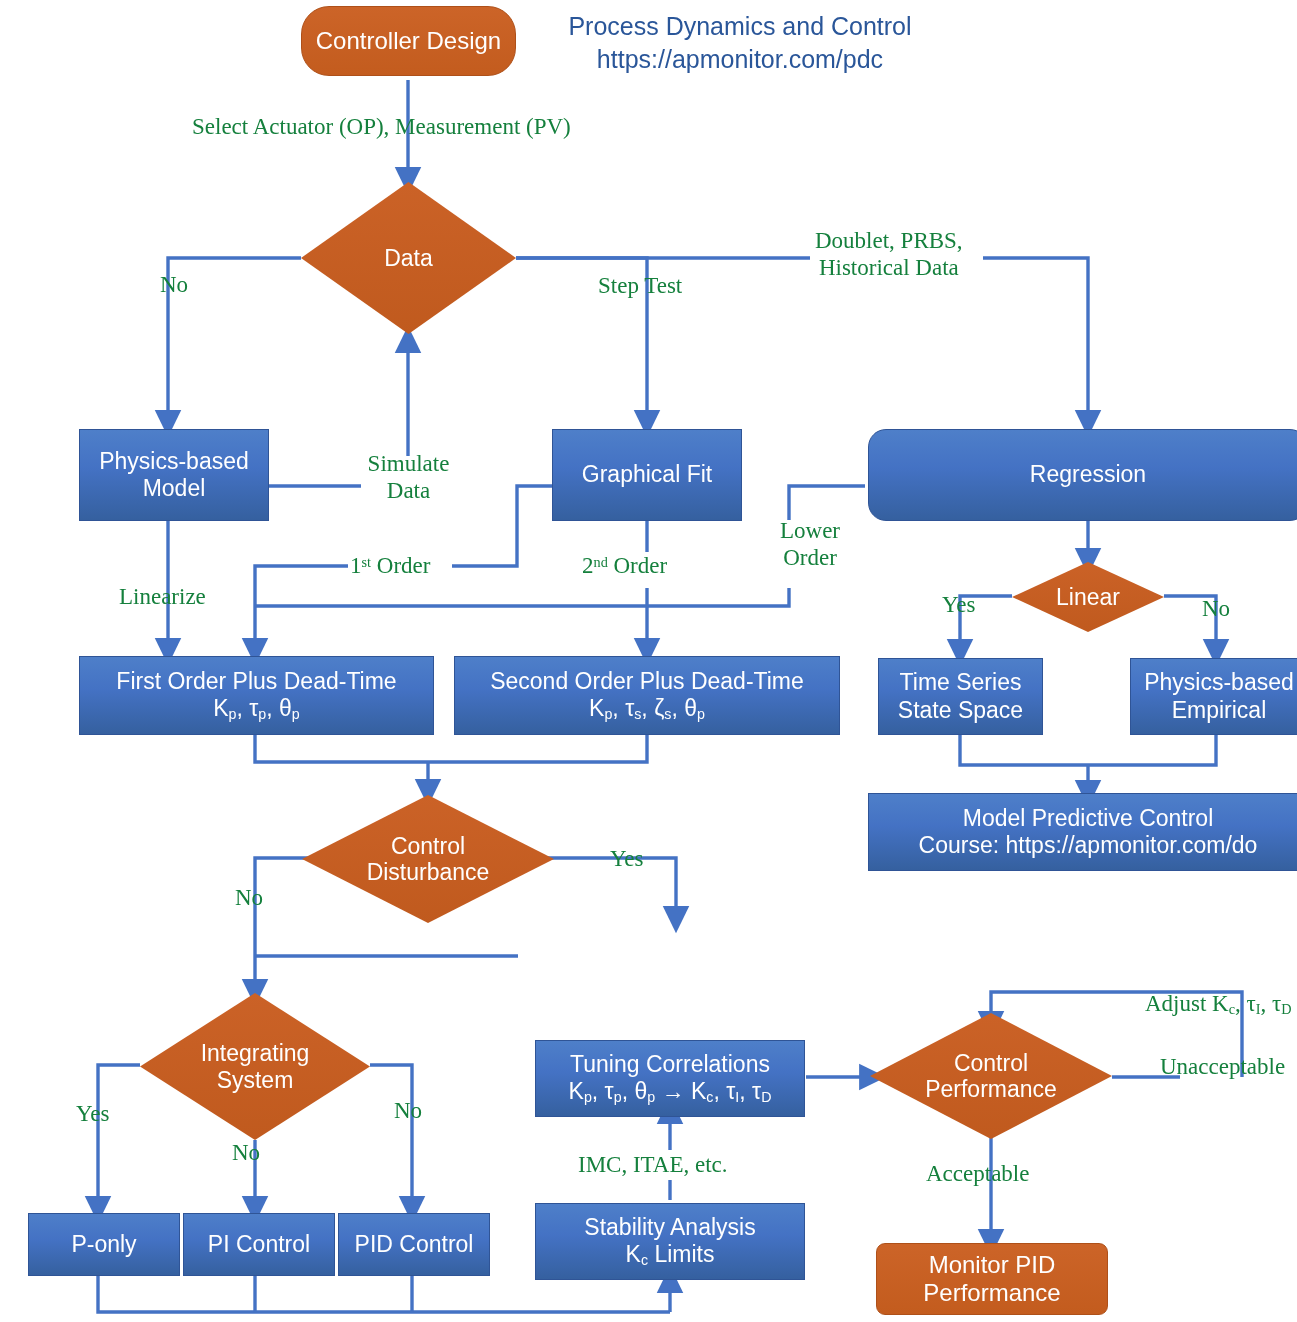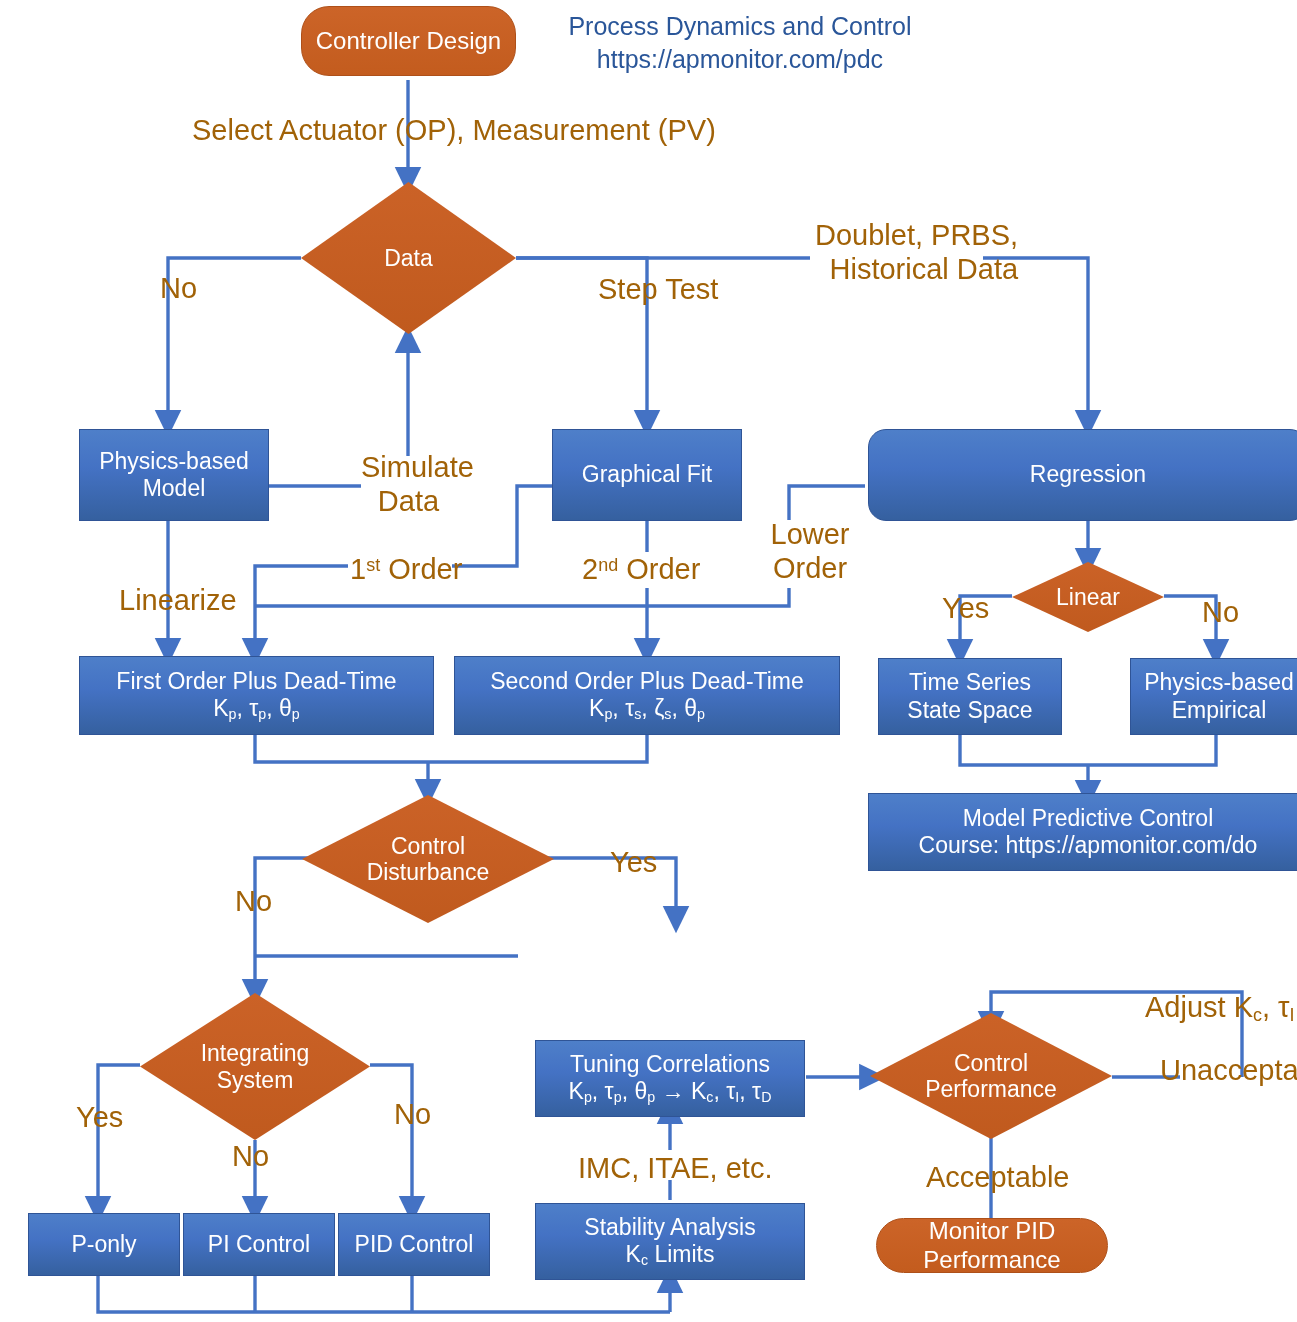--- a/index.html
+++ b/index.html
@@ -62,25 +62,26 @@
     position:relative;
     z-index:2;
     color:#ffffff;
     font-size:23px;
     text-align:center;
     line-height:1.15;
     pointer-events:none;
   }
   .edge-label{
     position:absolute;
-    color:#a16207;
-    font-size:29px;
+    color:#15803d;
+    font-size:23px;
     line-height:1.18;
     white-space:nowrap;
     z-index:6;
+    font-family:Liberation Serif, serif;
   }
   .title-block{
     position:absolute;
     color:#2a5699;
     font-size:25px;
     line-height:1.3;
     text-align:center;
     z-index:6;
     white-space:nowrap;
   }
@@ -193,21 +194,21 @@
 
   <div class="node proc" style="left:848px;top:429px;width:440px;height:92px;border-radius:18px;">
     <span>Regression</span>
   </div>
 
   <div class="dec-wrap" style="left:992px;top:562px;width:152px;height:70px;">
     <div class="dec-shape"></div>
     <div class="dec-label">Linear</div>
   </div>
 
-  <div class="node proc" style="left:858px;top:658px;width:184px;height:77px;">
+  <div class="node proc" style="left:858px;top:658px;width:165px;height:77px;">
     <span>
       <span>Time Series</span><br>
       <span>State Space</span>
     </span>
   </div>
 
   <div class="node proc" style="left:1110px;top:658px;width:178px;height:77px;">
     <span>
       <span>Physics-based</span><br>
       <span>Empirical</span>
@@ -279,32 +280,32 @@
   </div>
 
   <div class="dec-wrap" style="left:850px;top:1013px;width:242px;height:126px;">
     <div class="dec-shape"></div>
     <div class="dec-label">
       <span>Control</span><br>
       <span>Performance</span>
     </div>
   </div>
 
-  <div class="node term" style="left:856px;top:1218px;width:232px;height:55px;">
+  <div class="node term" style="left:856px;top:1243px;width:232px;height:72px;border-radius:9px;">
     <span>
       <span>Monitor PID</span><br>
       <span>Performance</span>
     </span>
   </div>
 
   <div class="edge-label" style="left:172px;top:113px;">Select Actuator (OP), Measurement (PV)</div>
   <div class="edge-label" style="left:140px;top:271px;">No</div>
   <div class="edge-label" style="left:578px;top:272px;">Step Test</div>
 
-  <div class="edge-label" style="left:795px;top:218px;text-align:right;">
+  <div class="edge-label" style="left:795px;top:227px;text-align:center;">
     <div>Doublet, PRBS,</div>
     <div>Historical Data</div>
   </div>
 
   <div class="edge-label" style="left:341px;top:450px;text-align:center;width:95px;">
     <div>Simulate</div>
     <div>Data</div>
   </div>
 
   <div class="edge-label" style="left:99px;top:583px;">Linearize</div>

